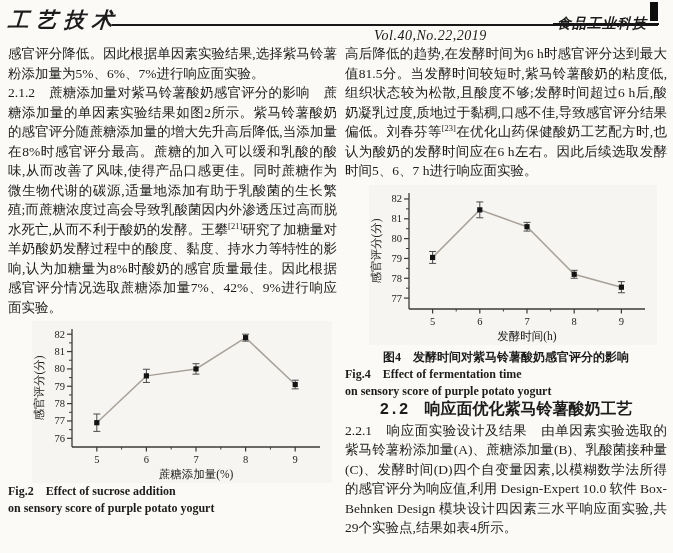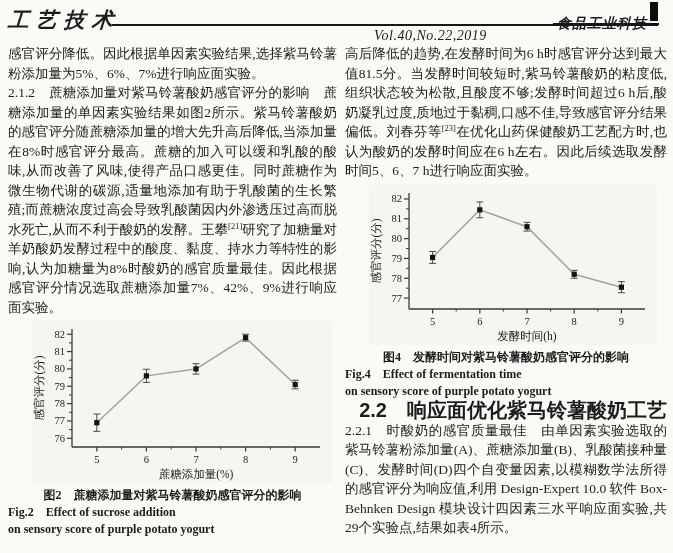--- a/index.html
+++ b/index.html
@@ -36,22 +36,22 @@
   .col.left{left:8px;width:329px}
   .col.right{left:345px;width:322px}
   .col p{margin:0}
   .h-inline{font-weight:normal}
   sup{font-size:8.5px;line-height:0}
   
   .chart{display:block;margin:4px 0 0 24px;background:#f6f5f1}
   .cap-cn{text-align:center;font-weight:bold;font-size:12px;line-height:18px;margin-top:3px}
   .cap-en{text-align:left;font-weight:bold;font-size:12px;line-height:17px}
   .h22{
-    font-family:Liberation Sans, sans-serif;
-    font-weight:bold;font-size:20px;line-height:21px;margin-top:3px;text-align:right;
+    font-family:Liberation Mono, monospace;
+    font-weight:bold;font-size:16px;line-height:21px;margin-top:3px;text-align:center;
   }
 </style>
 </head>
 <body>
 
 <div class="page">
 
   <div class="gongyi">工艺技术</div>
   <div class="header-rule"></div>
   <div class="masthead">
@@ -118,21 +118,20 @@
         <line x1="259.70000000000005" y1="67.86764705882361" x2="266.70000000000005" y2="67.86764705882361" stroke="#4a4a4a" stroke-width="1"></line>
         <polyline points="64.8,101.70588235294107 114.39999999999999,54.85294117647065 164,47.91176470588232 213.6,16.676470588235304 263.20000000000005,63.52941176470596" fill="none" stroke="#a8a19a" stroke-width="1.5"></polyline>
         <rect x="62.199999999999996" y="99.10588235294108" width="5.2" height="5.2" fill="#141414"></rect>
         <rect x="111.8" y="52.25294117647065" width="5.2" height="5.2" fill="#141414"></rect>
         <rect x="161.4" y="45.31176470588232" width="5.2" height="5.2" fill="#141414"></rect>
         <rect x="211" y="14.076470588235305" width="5.2" height="5.2" fill="#141414"></rect>
         <rect x="260.6" y="60.92941176470596" width="5.2" height="5.2" fill="#141414"></rect>
         <text x="164" y="157" text-anchor="middle" style="font-family:&quot;Liberation Serif&quot;,serif;font-size:11.5px;fill:#1a1a1a">蔗糖添加量(%)</text>
         <text x="11" y="67" text-anchor="middle" transform="rotate(-90 11 67)" style="font-family:&quot;Liberation Serif&quot;,serif;font-size:11.5px;fill:#1a1a1a">感官评分(分)</text>
       </svg>
-    <div class="cap-cn">图2　蔗糖添加量对紫马铃薯酸奶感官评分的影响</div>
     <div class="cap-en">Fig.2　Effect of sucrose addition</div>
     <div class="cap-en">on sensory score of purple potato yogurt</div>
   </div>
 
   <div class="col right">
     <p><span>高后降低的趋势,在发酵时间为6 h时感官评分达到最大值81.5分。当发酵时间较短时,紫马铃薯酸奶的粘度低,组织状态较为松散,且酸度不够;发酵时间超过6 h后,酸奶凝乳过度,质地过于黏稠,口感不佳,导致感官评分结果偏低。刘春芬等</span><sup>[23]</sup><span>在优化山药保健酸奶工艺配方时,也认为酸奶的发酵时间应在6 h左右。因此后续选取发酵时间5、6、7 h进行响应面实验。</span></p>
 
     <svg class="chart" width="288" height="160">
         <line x1="40" y1="8" x2="40" y2="124" stroke="#3a3a3a" stroke-width="1.3"></line>
         <line x1="40" y1="124" x2="276" y2="124" stroke="#3a3a3a" stroke-width="1.3"></line>
@@ -189,16 +188,16 @@
         <rect x="202.6" y="86.69914529914527" width="5.2" height="5.2" fill="#141414"></rect>
         <rect x="249.8" y="99.58803418803429" width="5.2" height="5.2" fill="#141414"></rect>
         <text x="158" y="155" text-anchor="middle" style="font-family:&quot;Liberation Serif&quot;,serif;font-size:11.5px;fill:#1a1a1a">发酵时间(h)</text>
         <text x="11" y="66" text-anchor="middle" transform="rotate(-90 11 66)" style="font-family:&quot;Liberation Serif&quot;,serif;font-size:11.5px;fill:#1a1a1a">感官评分(分)</text>
       </svg>
     <div class="cap-cn">图4　发酵时间对紫马铃薯酸奶感官评分的影响</div>
     <div class="cap-en">Fig.4　Effect of fermentation time</div>
     <div class="cap-en">on sensory score of purple potato yogurt</div>
 
     <p class="h22">2.2　响应面优化紫马铃薯酸奶工艺</p>
-    <p><span class="h-inline">2.2.1　时酸奶的感官质量最佳</span><span>　由单因素实验选取的紫马铃薯粉添加量(A)、蔗糖添加量(B)、乳酸菌接种量(C)、发酵时间(D)四个自变量因素,以模糊数学法所得的感官评分为响应值,利用 Design-Expert 10.0 软件 Box-Behnken Design 模块设计四因素三水平响应面实验,共29个实验点,结果如表4所示。</span></p>
+    <p><span class="h-inline">2.2.1　响应面实验设计及结果</span><span>　由单因素实验选取的紫马铃薯粉添加量(A)、蔗糖添加量(B)、乳酸菌接种量(C)、发酵时间(D)四个自变量因素,以模糊数学法所得的感官评分为响应值,利用 Design-Expert 10.0 软件 Box-Behnken Design 模块设计四因素三水平响应面实验,共29个实验点,结果如表4所示。</span></p>
   </div>
 
 </div>
 
 </body></html>

